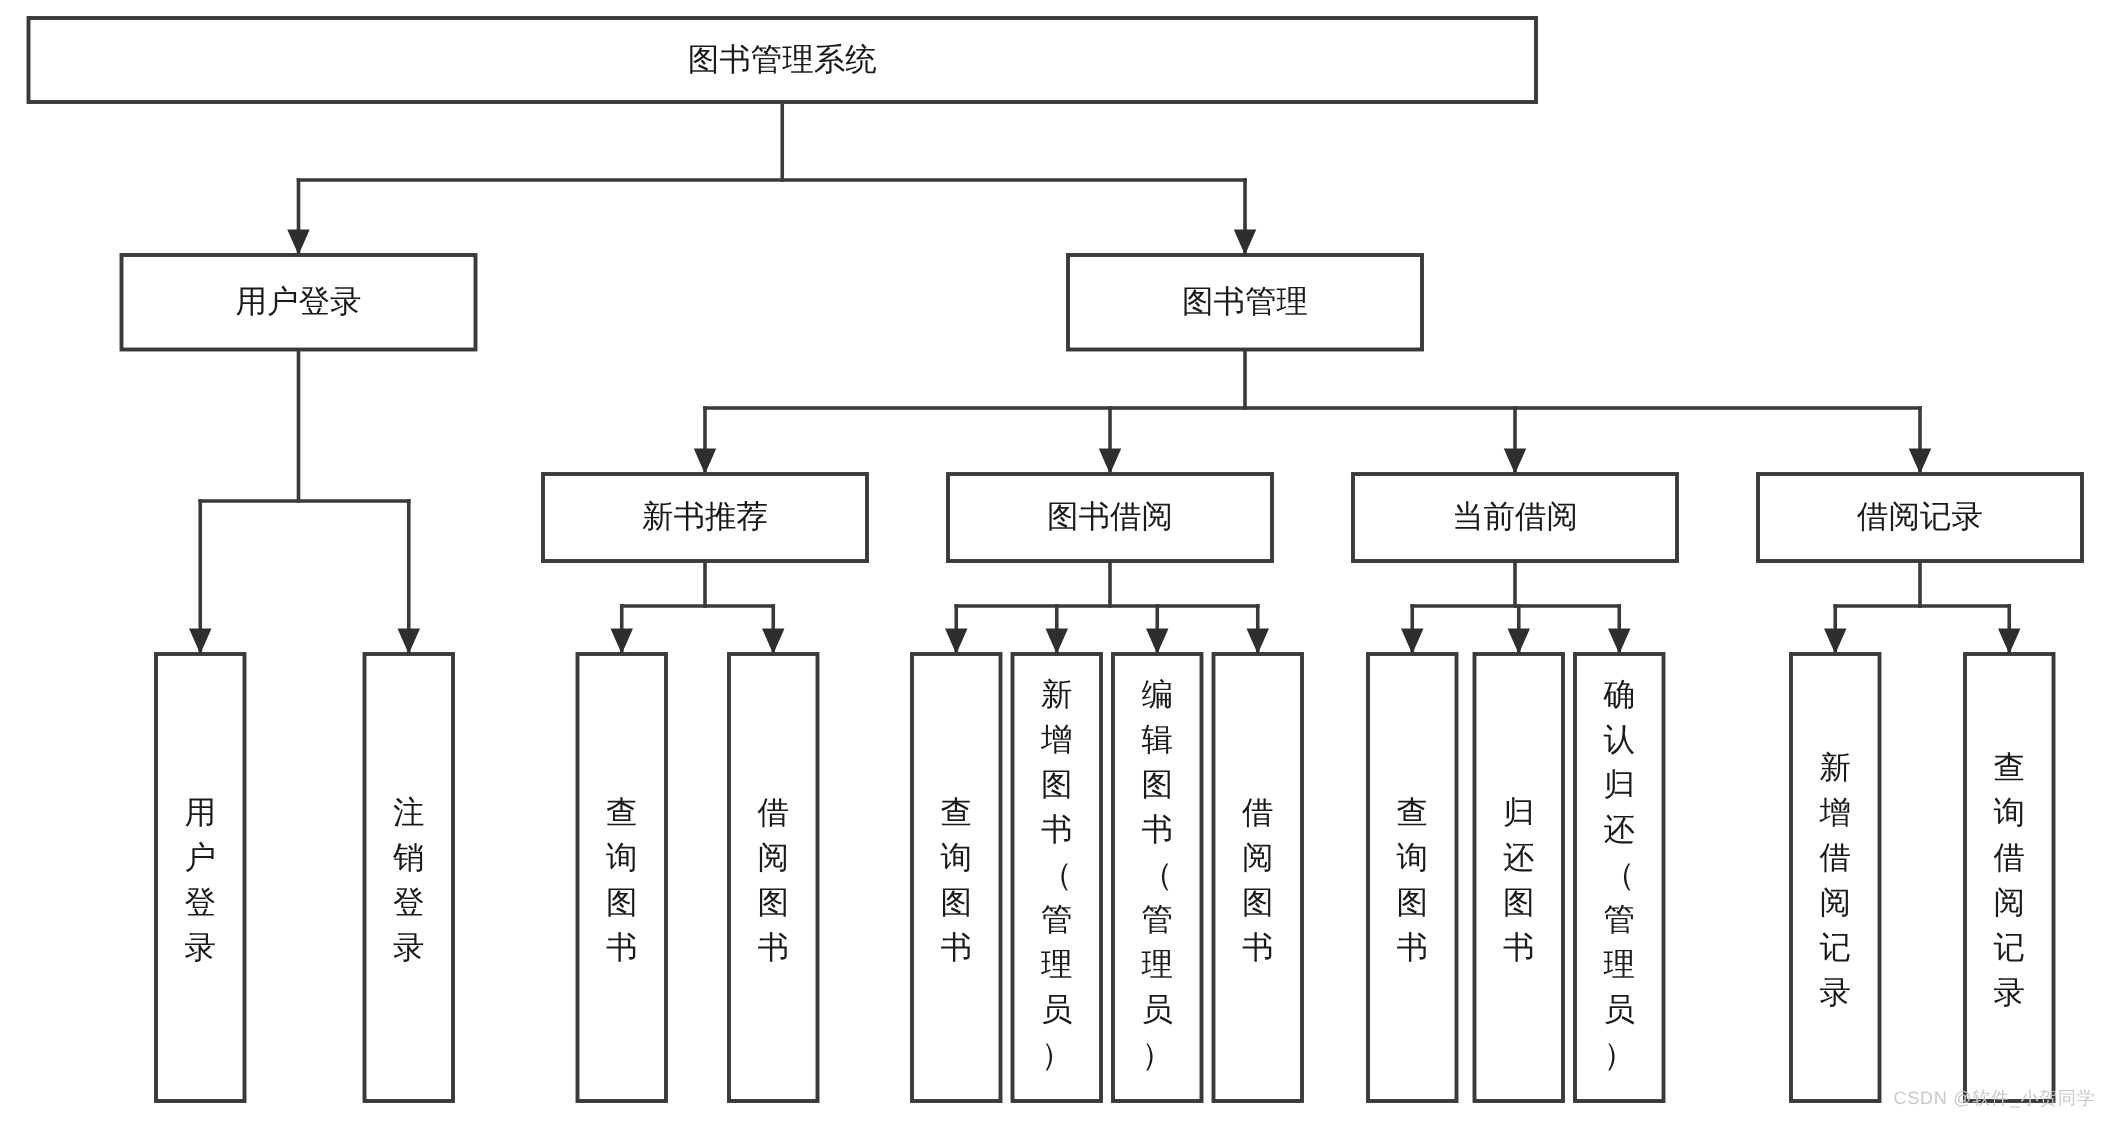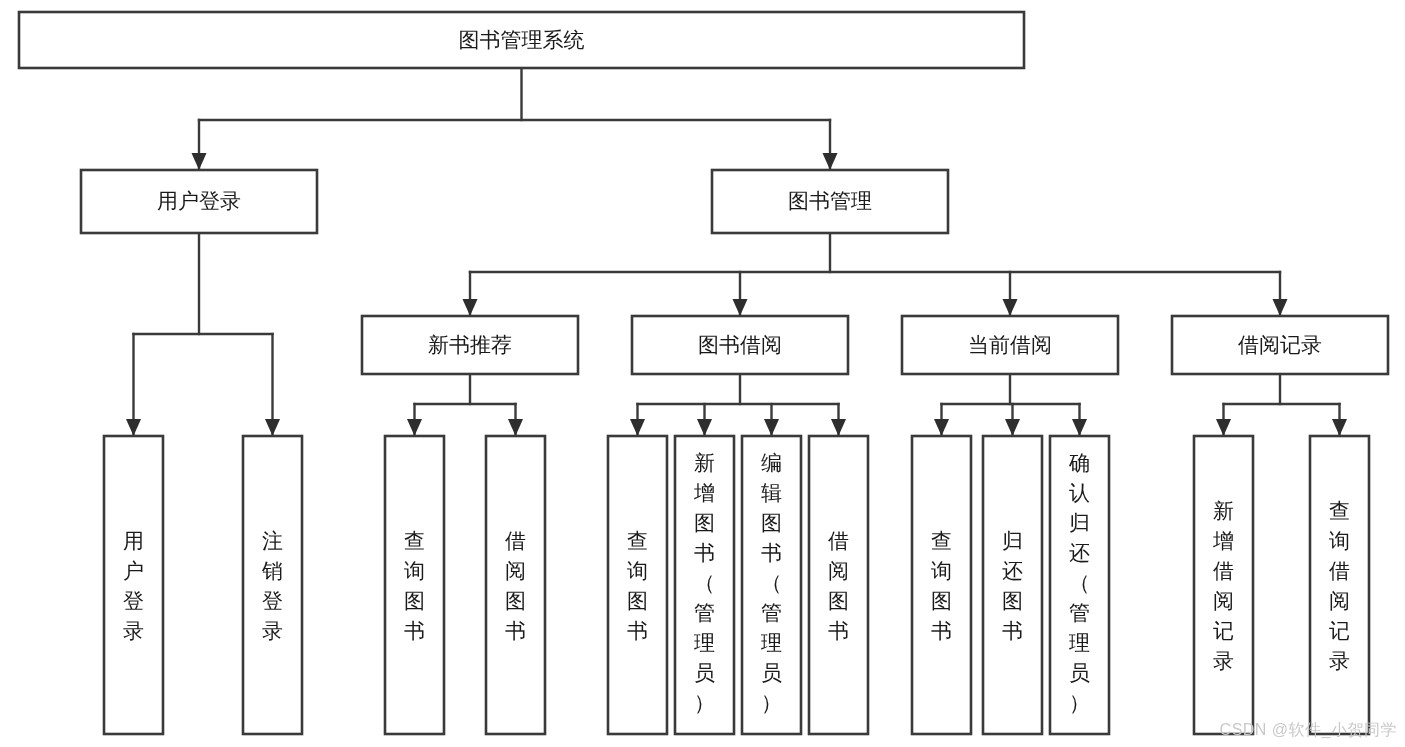--- a/index.html
+++ b/index.html
@@ -52,21 +52,21 @@
   }
   .arrow-head {
     fill: #2e2e2e;
     stroke: none;
   }
   .watermark {
     position: absolute;
     right: 8px;
     bottom: 6px;
     font-family: "Liberation Sans", "DejaVu Sans", sans-serif;
-    font-size: 16px;
+    font-size: 12px;
     color: #c9c9c9;
     letter-spacing: 0.5px;
     white-space: nowrap;
     user-select: none;
   }
 </style>
 </head>
 <body>
 
 <div id="diagram-root">

